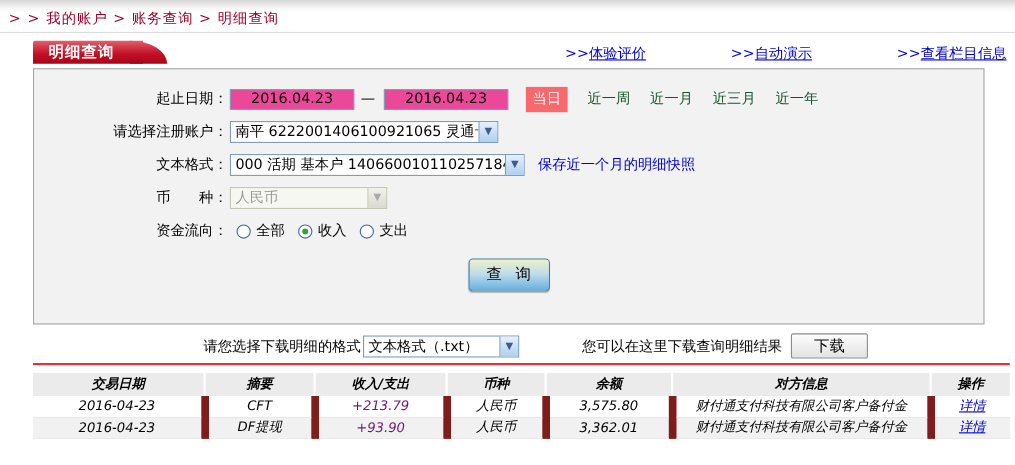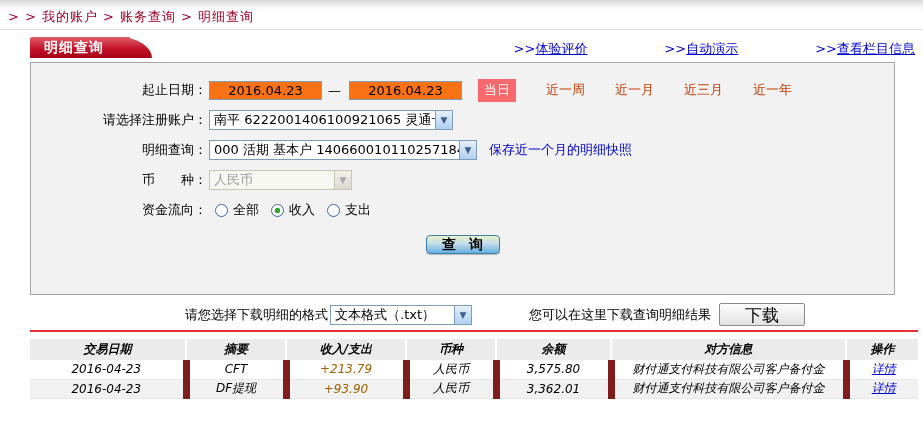--- a/index.html
+++ b/index.html
@@ -19,26 +19,26 @@
          background:linear-gradient(180deg,#e0606b 0%,#c41229 55%,#a60419 100%);
          border-radius:0 100% 0 0; }
   .header-links { position:absolute; right:8px; top:3px; display:flex; gap:58px; font-size:13px; }
   .hlink { color:#0000cc; text-decoration:none; cursor:pointer; white-space:nowrap;margin-left:19px; }
   .hlink .txt { text-decoration:underline; }
 
   .form-box { position:absolute; left:30px; top:62px; width:865px; height:233px;
               background:#f2f2f2; border:1px solid #a6a6a6; padding-top:12px; }
   .frow { display:flex; align-items:center; height:30px; }
   .flabel { width:176px; text-align:right; white-space:pre; flex:none; }
-  .xp-input { width:113px; height:19px; border:1px solid #7f9db9; background:#f97316;
+  .xp-input { width:113px; height:19px; border:1px solid #7f9db9; background:#ec4899;
               text-align:center; font-size:13px; font-family:inherit; margin-left:2px; }
   .dash { margin:0 6px; }
   .today-btn { display:inline-block; background:#f8696d; color:#fff; padding:2px 6px 3px;
                margin-left:16px; cursor:pointer; }
-  .qlink { margin-left:30px; cursor:pointer; color:#c2410c; }
+  .qlink { margin-left:18px; cursor:pointer; color:#14532d; }
 
   .xp-select { display:flex; align-items:center; height:20px; border:1px solid #7f9db9;
                background:#fff; margin-left:2px; cursor:pointer; }
   .xp-select .val { flex:1; padding:0 4px; white-space:nowrap; overflow:hidden; }
   .xp-select .arrow { width:17px; height:100%; border-left:1px solid #7f9db9; flex:none;
                background:linear-gradient(180deg,#e6f0fb,#aed0f0); color:#3c5e8c; font-size:9px;
                display:flex; align-items:center; justify-content:center; }
   .xp-select.disabled { border-color:#c6c6b4; background:#f7f7f2; color:#9a9a9a; cursor:default; }
   .xp-select.disabled .arrow { border-left-color:#c6c6b4; background:linear-gradient(180deg,#f2f2ec,#d9d9cf); color:#aaa; }
   .w-reg { width:244px; } .w-sub { width:268px; } .w-cur { width:143px; } .w-fmt { width:142px; }
@@ -47,42 +47,42 @@
 
   .radio-group { display:flex; align-items:center;justify-content:space-between; }
   .radio-opt { display:flex; align-items:center; margin-left:12px; cursor:pointer; }
   .radio-opt:first-child { margin-left:8px; }
   .radio { width:13px; height:13px; border:1px solid #46689a; border-radius:50%;
            background:radial-gradient(circle at 35% 35%,#fff 55%,#dfe4ea); position:relative; margin-right:5px; }
   .radio.checked::after { content:""; position:absolute; left:3px; top:3px; width:5px; height:5px;
            border-radius:50%; background:#2ea62e; box-shadow:0 0 1px #1d7a1d; }
 
   .btnrow { display:flex; justify-content:center; margin-top:10px; }
-  .query-btn { width:74px; height:19px; border:1px solid #3f7fae; border-radius:4px;
+  .query-btn { width:74px; height:30px; border:1px solid #3f7fae; border-radius:4px;
                background:linear-gradient(180deg,#eaf2c4 0%,#c2dcec 45%,#66b0dd 100%);
-               font-size:14px; font-weight:bold; letter-spacing:4px; padding-left:4px;
+               font-size:14px; font-weight:normal; letter-spacing:4px; padding-left:4px;
                color:#000; cursor:pointer; box-shadow:0 1px 1px rgba(0,0,0,.25); font-family:inherit; }
 
   .download-row { position:absolute; left:0; top:303px; width:923px; display:flex; align-items:center; }
   .dl-label { margin-left:185px; }
   .dl-hint { margin-left:57px;font-family:Liberation Mono, monospace; }
-  .dl-btn { margin-left:8px; width:86px; height:23px; border:1px solid #8a8a8a; border-radius:2px;
-            background:linear-gradient(180deg,#fdfdfd,#e2e2e2); font-size:17px; cursor:pointer; font-family:inherit; }
+  .dl-btn { margin-left:8px; width:70px; height:23px; border:1px solid #8a8a8a; border-radius:2px;
+            background:linear-gradient(180deg,#fdfdfd,#e2e2e2); font-size:14px; cursor:pointer; font-family:inherit; }
 
   .red-line { position:absolute; left:30px; top:330px; width:888px; border-top:2px solid #e73137; }
 
   .result-table { position:absolute; left:30px; top:339px; width:888px; border-collapse:collapse;
                   table-layout:fixed; font-size:12px; text-align:center;font-style:italic; }
   .result-table th { background:#ebebeb; font-weight:bold; height:21px; border-right:2px solid #fff; }
   .result-table th:last-child { border-right:none; }
   .result-table td { height:19px; border-right:7px solid #7f1d1d; border-bottom:1px solid #e8e8e8; }
   .result-table td:last-child { border-right:none;text-align:center; }
   .row-odd td { background:#fff; }
   .row-even td { background:#f1f1f1; }
-  .amount { color:#a16207; }
+  .amount { color:#701a75; }
   .detail-link { color:#0000cc; text-decoration:underline; cursor:pointer; }
 </style>
 </head>
 <body>
 
 <div class="topbar">
   <div class="breadcrumb">
     <span>&gt; &gt;</span>
     <a>我的账户</a><span class="crumb-sep">&gt;</span><a>账务查询</a><span class="crumb-sep">&gt;</span><a>明细查询</a>
   </div>
@@ -113,21 +113,21 @@
 
   <div class="frow">
     <span class="flabel">请选择注册账户：</span>
     <div class="xp-select w-reg">
       <span class="val">南平  6222001406100921065  灵通卡</span>
       <span class="arrow">▼</span>
     </div>
   </div>
 
   <div class="frow">
-    <span class="flabel">明细查询：</span>
+    <span class="flabel">文本格式：</span>
     <div class="xp-select w-sub">
       <span class="val">000  活期  基本户  1406600101102571848</span>
       <span class="arrow">▼</span>
     </div>
     <a class="snapshot-link">保存近一个月的明细快照</a>
   </div>
 
   <div class="frow">
     <span class="flabel">币　　种：</span>
     <div class="xp-select w-cur disabled">

